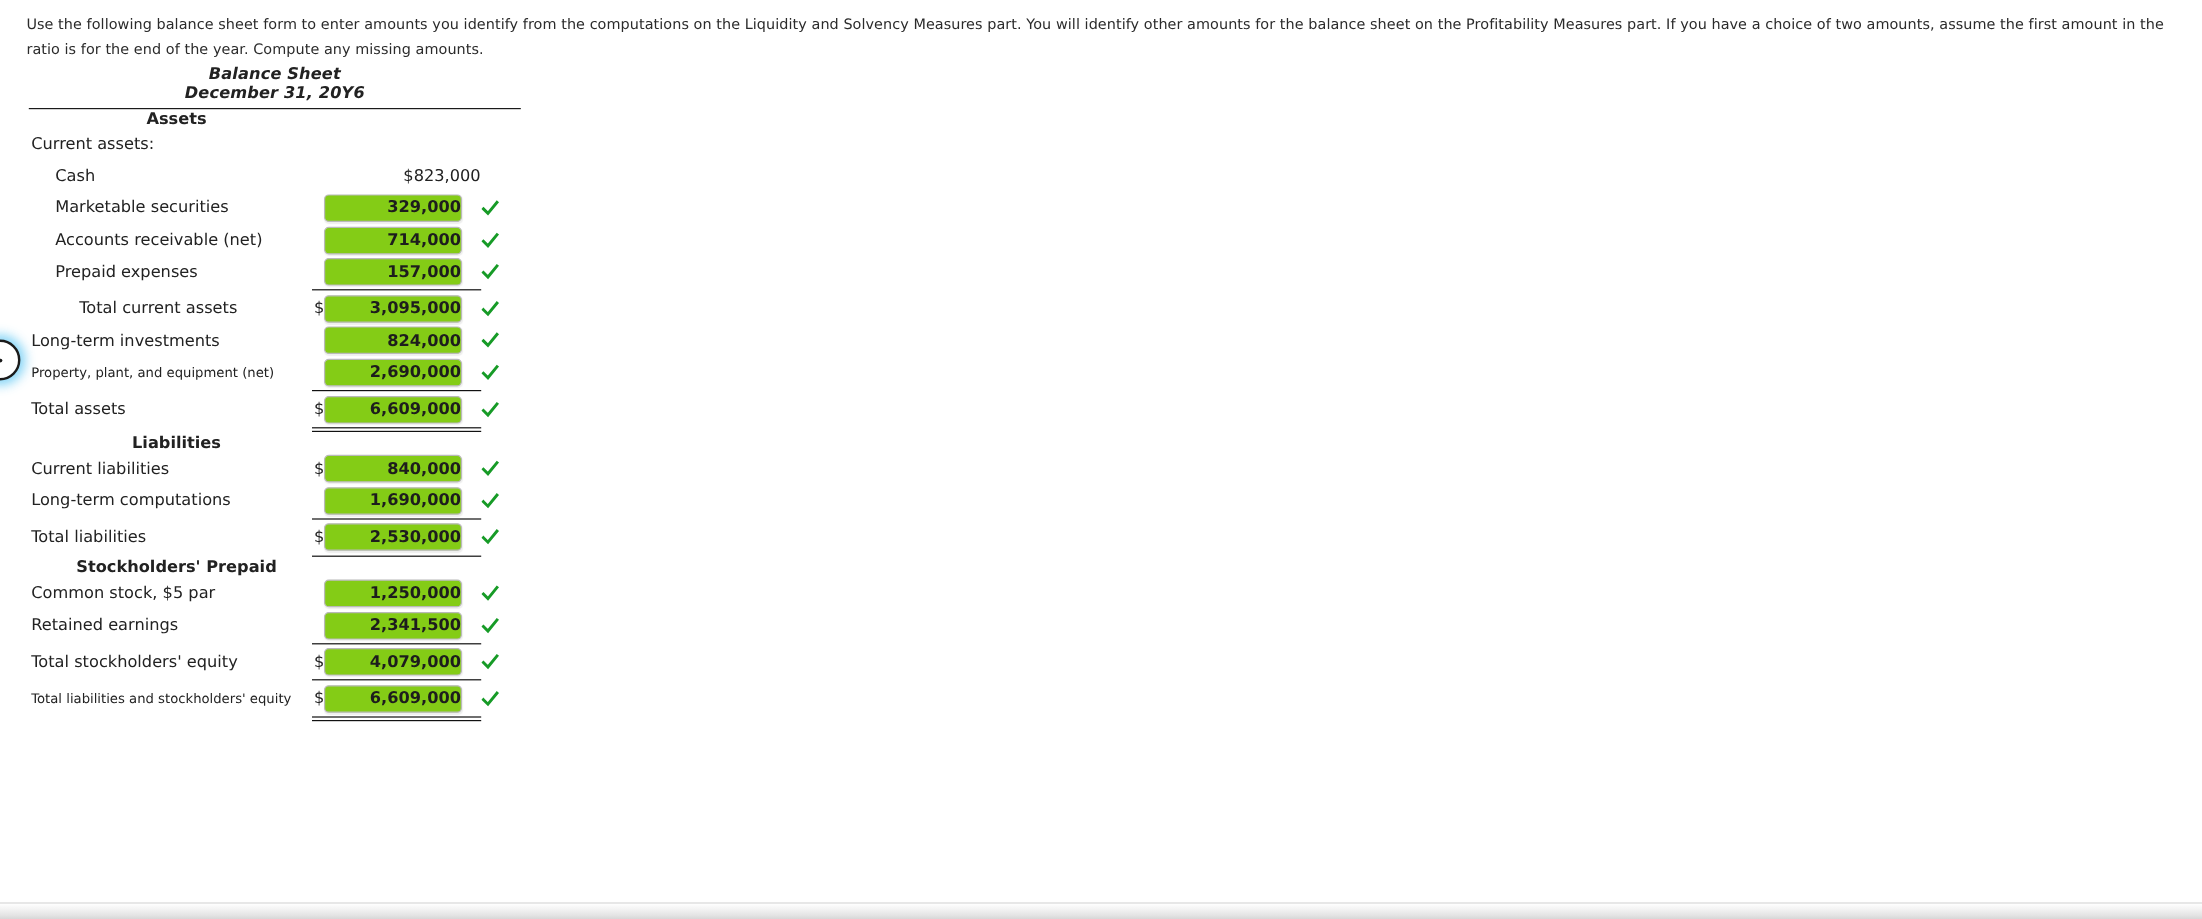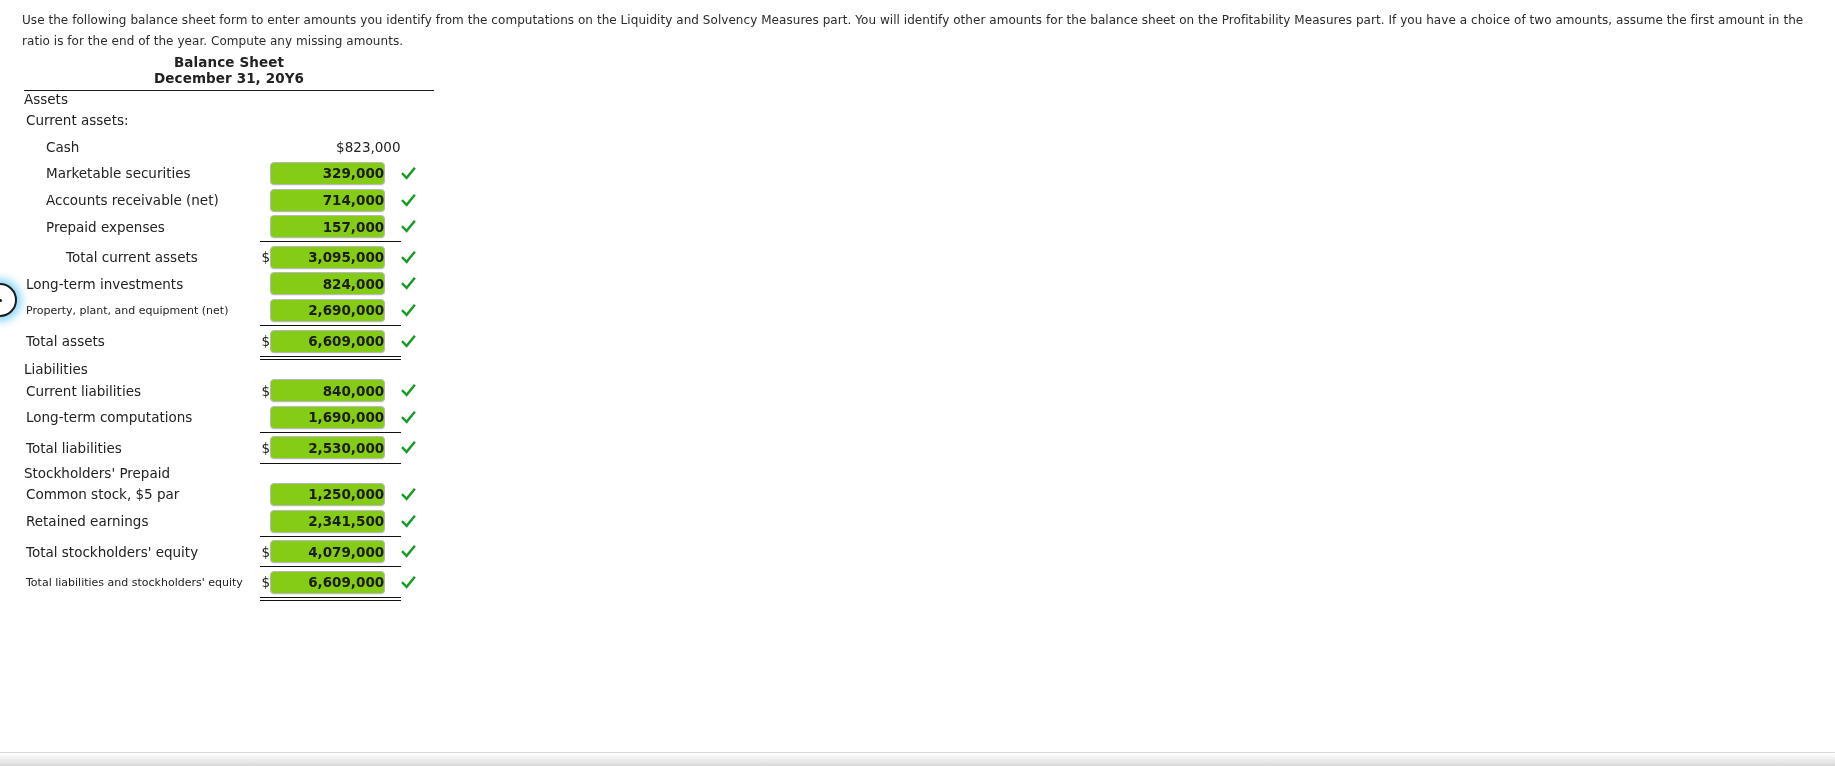--- a/index.html
+++ b/index.html
@@ -59,36 +59,38 @@
   col.c-check  { width: 30px; }
 
   
   .title-row td {
     text-align: center;
     font-weight: bold;
     font-size: 13.5px;
     padding: 1px 0 1px 0;
     color: #000;
     letter-spacing: 0.1px;
+    font-style: italic;
   }
   .title-row.first td { padding-top: 2px; }
 
   .rule-row td {
     height: 1px;
     padding: 0;
   }
   .rule-row td .hr-full {
     border-top: 1.4px solid #1a1a1a;
     height: 0;
     width: 100%;
     margin-top: 4px;
   }
 
   .section-row td {
-    font-weight: normal;
+    text-align: center;
+    font-weight: bold;
     font-size: 13.5px;
     padding: 9px 0 7px 0;
     color: #000;
   }
   .section-row td.sec-pad { padding-left: 0; }
 
   .line-row td { height: 26.6px; }
 
   .lbl       { padding-left: 2px;  white-space: nowrap; }
   .lbl.ind0  { padding-left: 2px; }

